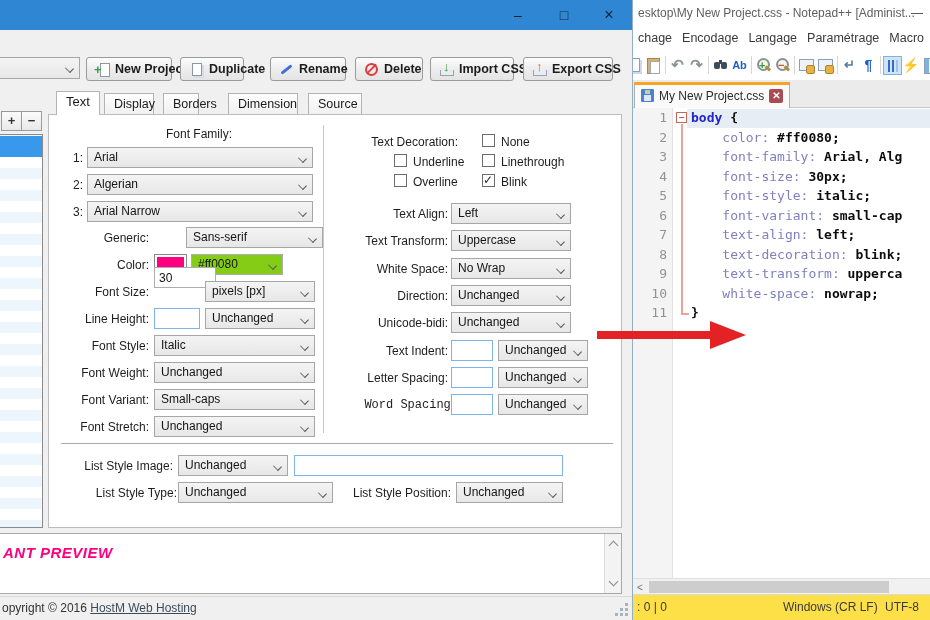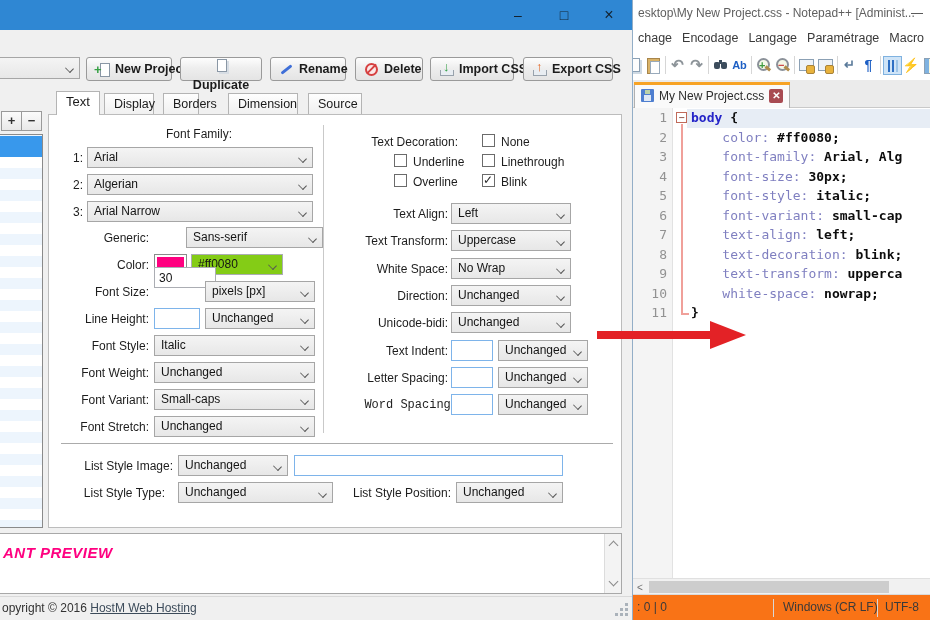--- a/index.html
+++ b/index.html
@@ -120,21 +120,21 @@
   .tk-val{color:#0d0d0d;font-weight:bold;}
   .tk-br{color:#0d0d0d;font-weight:bold;}
   .tk-pln{color:#222;}
   .foldbox{position:absolute;left:43px;top:4px;width:11px;height:11px;background:#fff;border:1px solid #c06a5a;
            font-size:10px;line-height:9px;text-align:center;color:#7a3a30;font-family:"DejaVu Sans Mono",monospace;}
   .foldline{position:absolute;left:48px;top:16px;width:1.5px;height:190px;background:#f0a09a;}
   .foldstub{position:absolute;left:48px;top:205px;width:8px;height:1.5px;background:#f0a09a;}
   .hscroll{position:absolute;left:0;top:578px;width:298px;height:16px;background:#f1f1f1;border-top:1px solid #e0e0e0;}
   .hthumb{position:absolute;left:16px;top:2px;width:240px;height:12px;background:#cdcdcd;}
   .harrow{position:absolute;left:4px;top:4px;font-size:10px;color:#707070;line-height:9px;}
-  .nstatus{position:absolute;left:0;top:594px;width:298px;height:26px;background:#f97316;border-top:1px solid #dadada;
+  .nstatus{position:absolute;left:0;top:594px;width:298px;height:26px;background:#fde047;border-top:1px solid #dadada;
            font-size:12px;color:#3a3a3a;line-height:25px;}
   .nssep{position:absolute;top:4px;width:1px;height:18px;background:#d8d8d8;}
 
   
   .arrow-shaft{position:absolute;left:597px;top:331px;width:115px;height:8px;z-index:60;}
   .arrow-head{position:absolute;left:710px;top:321px;width:36px;height:28px;z-index:60;
               clip-path:polygon(0 0,0 100%,100% 50%);}
 </style>
 </head>
 <body>
@@ -152,21 +152,21 @@
     <div class="toolrow">
       <div class="combo abs" style="left:-14px;top:27px;width:94px;height:22px;">
         <span></span>
         <span class="chev"></span>
       </div>
       <div id="la-btnrow">
           <div class="tbtn" style="left: 86px; top: 27px; width: 86px;">
             <span class="ic ic-new-project-icon"></span>
             <span>New Project</span>
           </div>
-          <div class="tbtn" style="left: 180px; top: 27px; width: 82px; flex-direction: column;">
+          <div class="tbtn" style="left: 180px; top: 27px; width: 64px;">
             <span class="ic ic-duplicate-icon"></span>
             <span>Duplicate</span>
           </div>
           <div class="tbtn" style="left: 270px; top: 27px; width: 76px;">
             <span class="ic ic-rename-icon"></span>
             <span>Rename</span>
           </div>
           <div class="tbtn" style="left: 355px; top: 27px; width: 68px;">
             <span class="ic ic-delete-icon"></span>
             <span>Delete</span>
@@ -274,21 +274,21 @@
       <div class="combo fcombo" style="left:449px;top:252px;width:90px;"><span>Unchanged</span><span class="chev"></span></div>
 
       <div class="flabel" style="left:309px;top:283px;width:100px;font-family:Liberation Mono, monospace;">Word Spacing:</div>
       <input class="finput focus" style="left: 402px; top: 279px; width: 42px;" value="">
       <div class="combo fcombo" style="left:449px;top:279px;width:90px;"><span>Unchanged</span><span class="chev"></span></div>
 
       <div class="flabel" style="left:24px;top:344px;width:100px;">List Style Image:</div>
       <div class="combo fcombo" style="left:129px;top:340px;width:110px;"><span>Unchanged</span><span class="chev"></span></div>
       <input class="finput focus" style="left: 245px; top: 340px; width: 269px;" value="">
 
-      <div class="flabel" style="left:16px;top:371px;width:100px;">List Style Type:</div>
+      <div class="flabel" style="left:28px;top:371px;width:100px;">List Style Type:</div>
       <div class="combo fcombo" style="left:129px;top:367px;width:155px;"><span>Unchanged</span><span class="chev"></span></div>
       <div class="flabel" style="left:302px;top:371px;width:100px;">List Style Position:</div>
       <div class="combo fcombo" style="left:407px;top:367px;width:107px;"><span>Unchanged</span><span class="chev"></span></div>
     </div>
 
     <div class="preview">
       <div class="pvtext" style="color: rgb(255, 0, 128);">ANT PREVIEW</div>
       <div class="pvscroll">
         <span class="pvchev" style="top:8px;transform:rotate(-135deg);"></span>
         <span class="pvchev" style="bottom:8px;transform:rotate(45deg);"></span>

